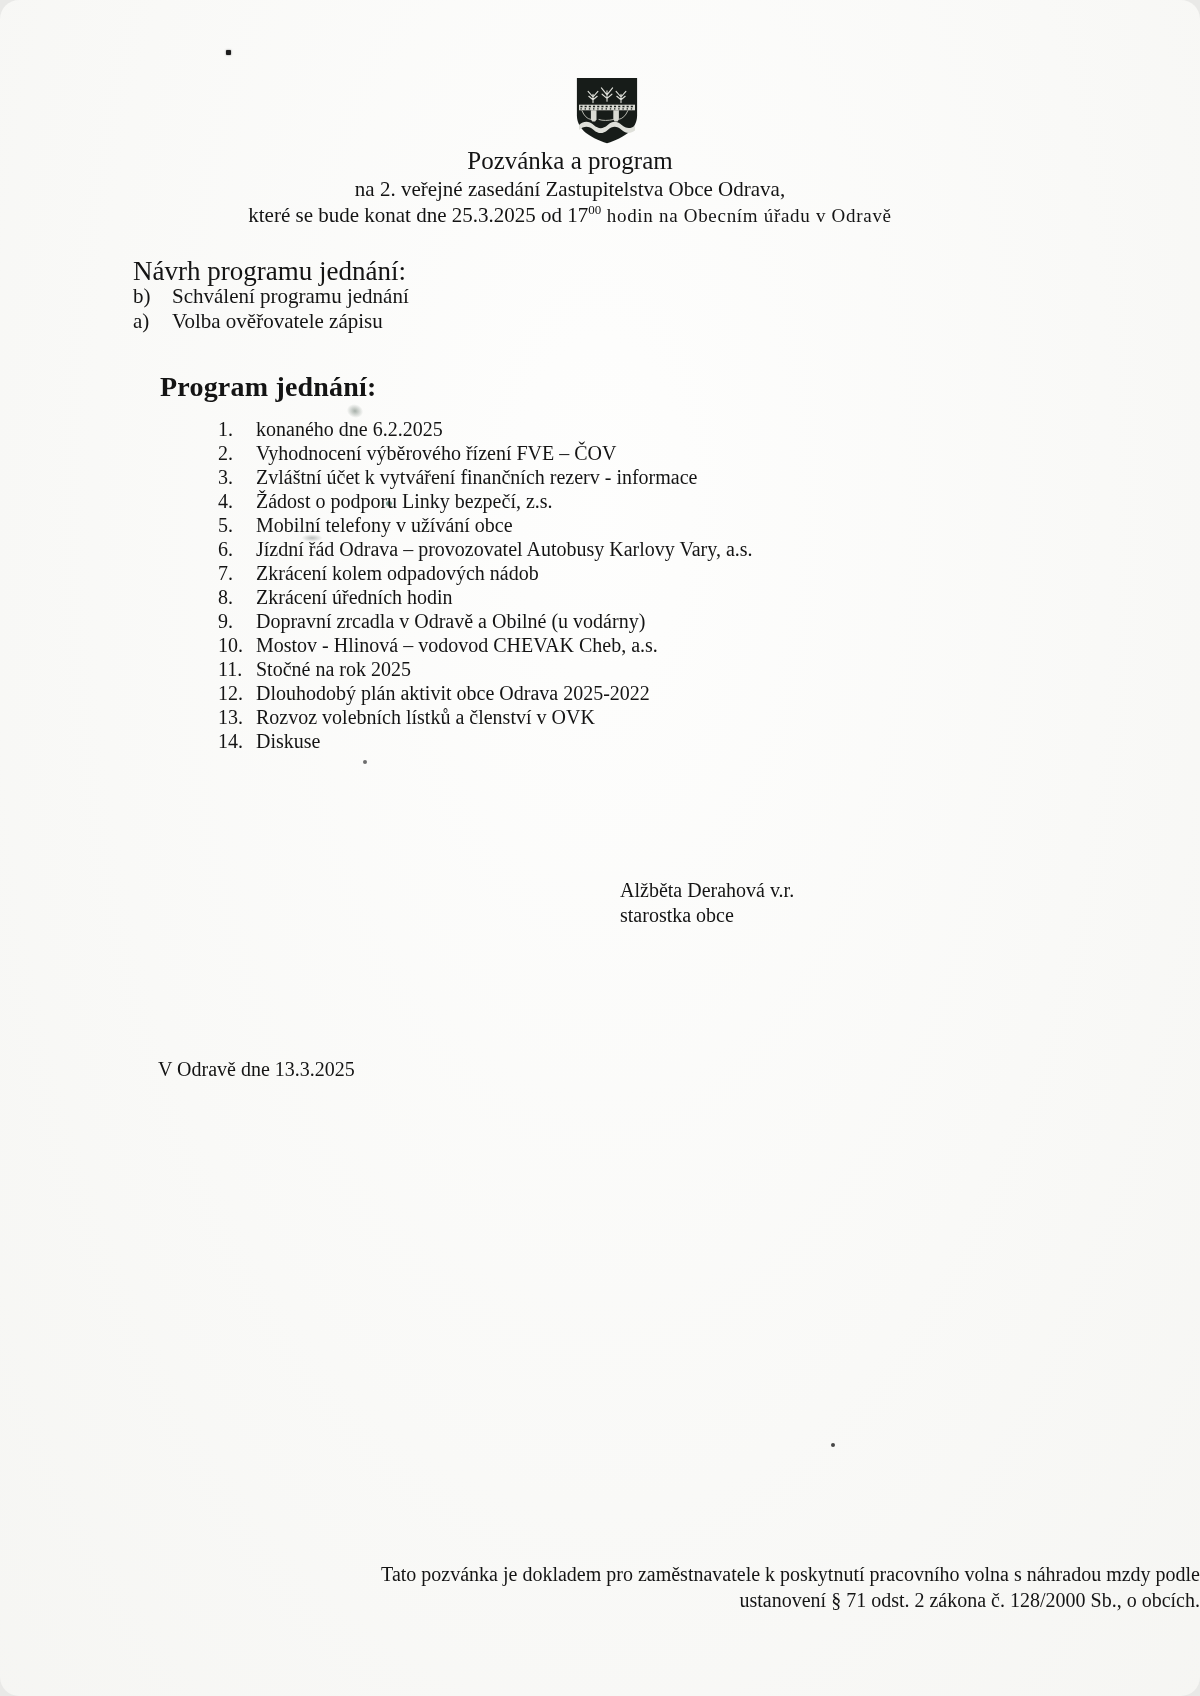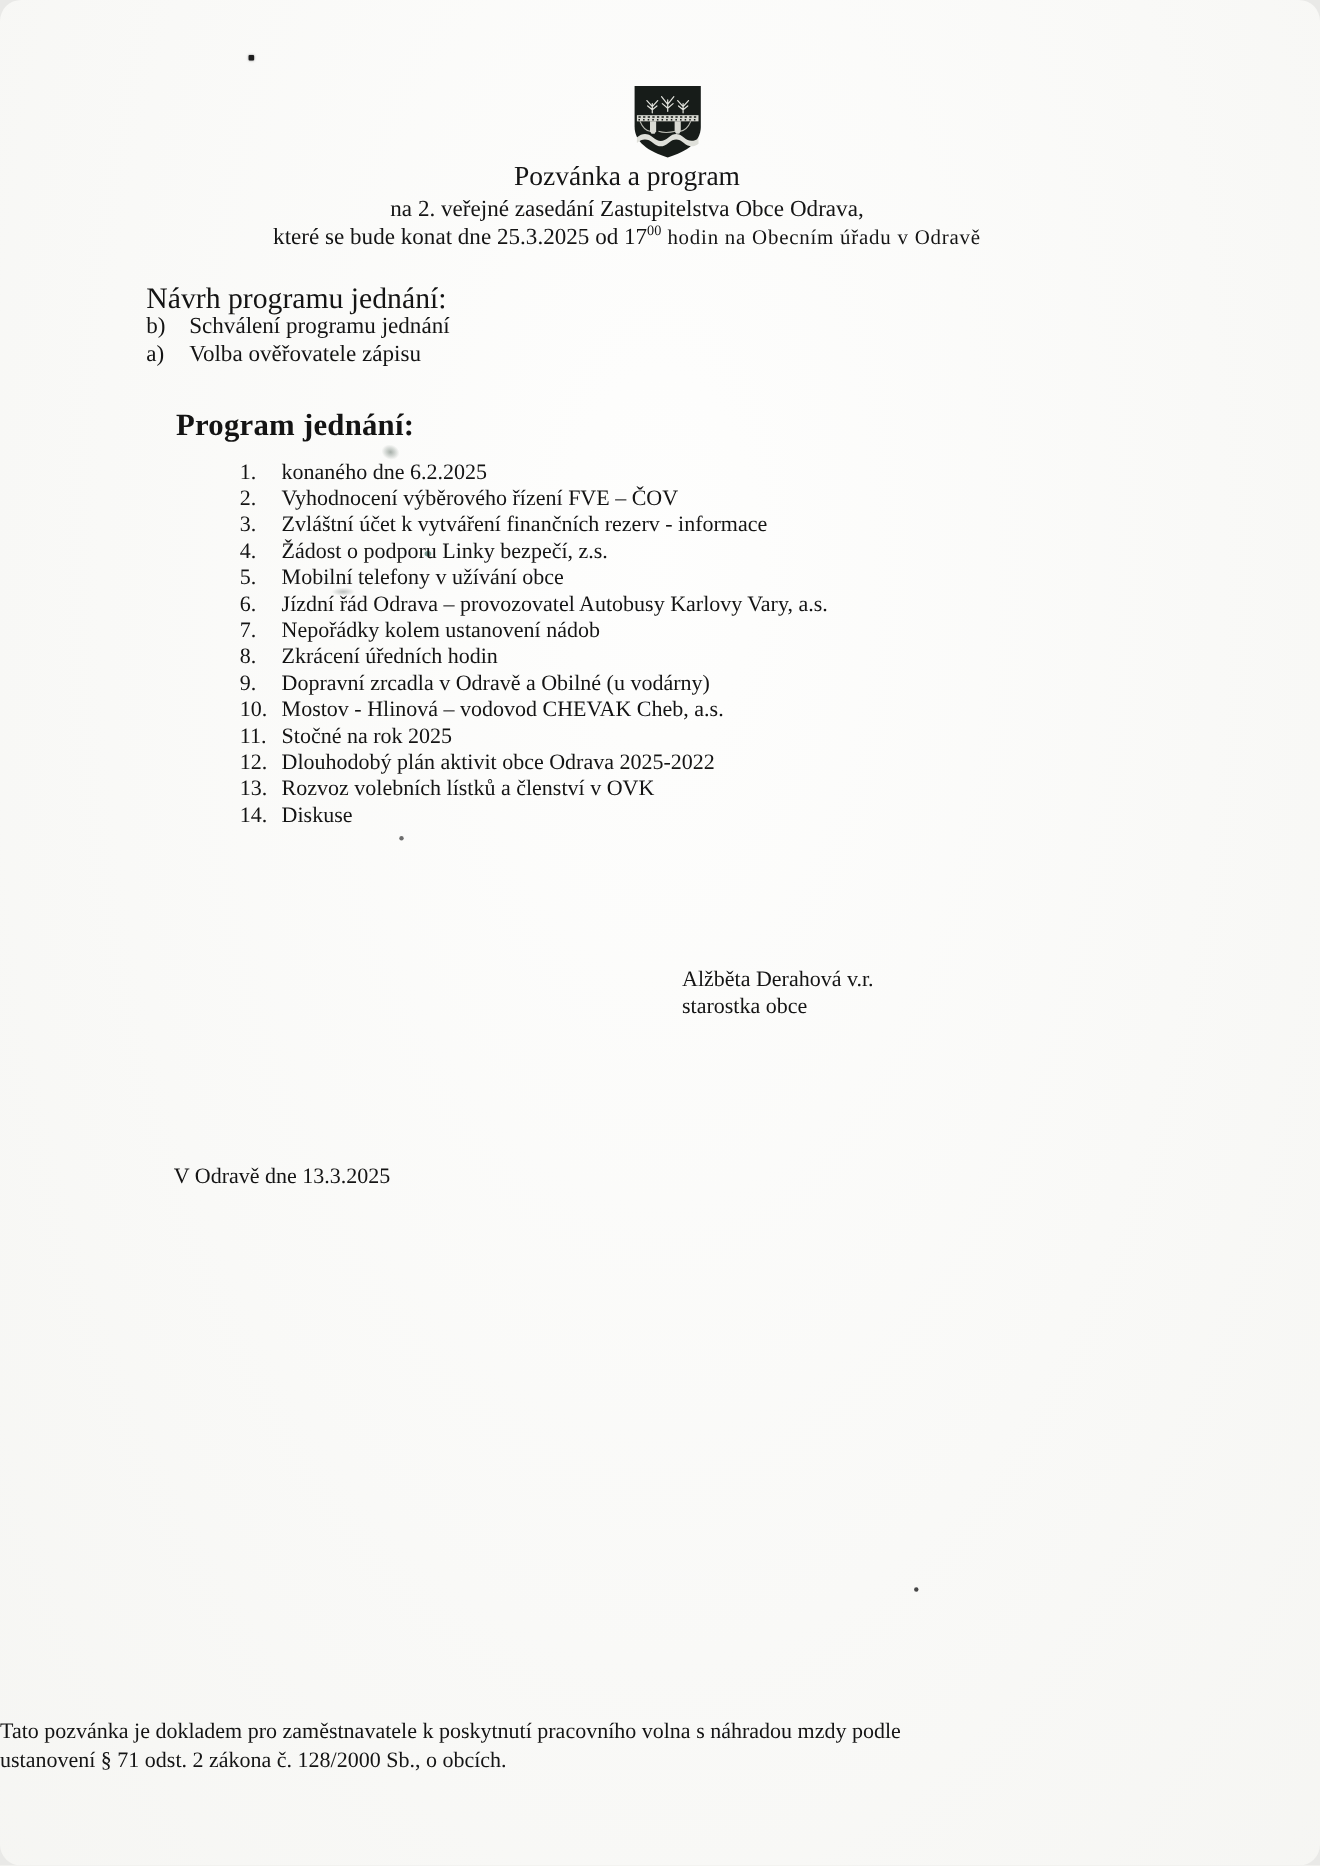--- a/index.html
+++ b/index.html
@@ -33,21 +33,21 @@
   .agenda-heading{position:absolute;left:160px;top:371px;font-size:28px;font-weight:bold;letter-spacing:.2px;}
   .agenda{position:absolute;left:218px;top:417px;width:820px;}
   .arow{display:flex;font-size:20px;line-height:24px;}
   .anum{flex:0 0 38px;}
   .atext .aline{display:block;white-space:nowrap;}
   
   .signature{position:absolute;left:620px;top:878px;width:304px;text-align:left;font-size:20px;line-height:25px;}
   
   .place-date{position:absolute;left:158px;top:1058px;font-size:20px;}
   
-  .footer{position:absolute;left:0;top:1561px;width:1200px;text-align:left;font-size:20px;line-height:26px;}
+  .footer{position:absolute;left:0;top:1561px;width:1200px;text-align:right;font-size:20px;line-height:26px;}
   
   .speck,.smudge{position:absolute;pointer-events:none;}
   .speck1{left:226px;top:50px;width:5px;height:5px;background:#1d1d1d;border-radius:1px;box-shadow:0 0 2px rgba(0,0,0,.5);}
   .smudge1{left:344px;top:402px;width:22px;height:18px;background:radial-gradient(closest-side,#6f7d74,rgba(111,125,116,0) 75%);opacity:.6;transform:rotate(18deg);}
   .speck2{left:386px;top:501px;width:6px;height:5px;background:#3f6f63;opacity:.7;border-radius:50%;}
   .smudge2{left:298px;top:533px;width:28px;height:10px;background:radial-gradient(closest-side,#999f9d,rgba(153,159,157,0) 75%);opacity:.65;}
   .speck3{left:363px;top:760px;width:4px;height:4px;background:#6d6d6d;border-radius:50%;}
   .speck4{left:831px;top:1443px;width:4px;height:4px;background:#474747;border-radius:50%;}
 </style>
 </head>
@@ -146,21 +146,21 @@
         <span class="anum">6.</span>
         <span class="atext">
           <span class="aline">Jízdní řád Odrava – provozovatel Autobusy Karlovy Vary, a.s.</span>
 
         </span>
       </div>
 
       <div class="arow">
         <span class="anum">7.</span>
         <span class="atext">
-          <span class="aline">Nepořádky kolem ustanovení nádob</span>
+          <span class="aline">Zkrácení kolem odpadových nádob</span>
 
         </span>
       </div>
 
       <div class="arow">
         <span class="anum">8.</span>
         <span class="atext">
           <span class="aline">Zkrácení úředních hodin</span>
 
         </span>

